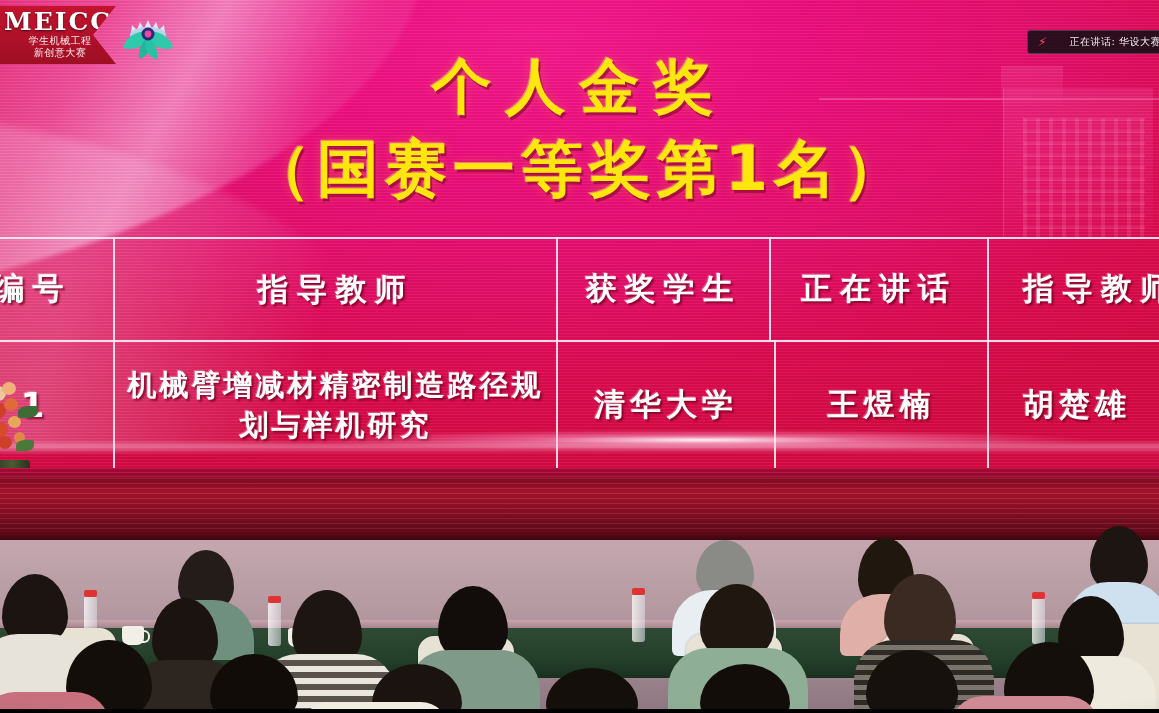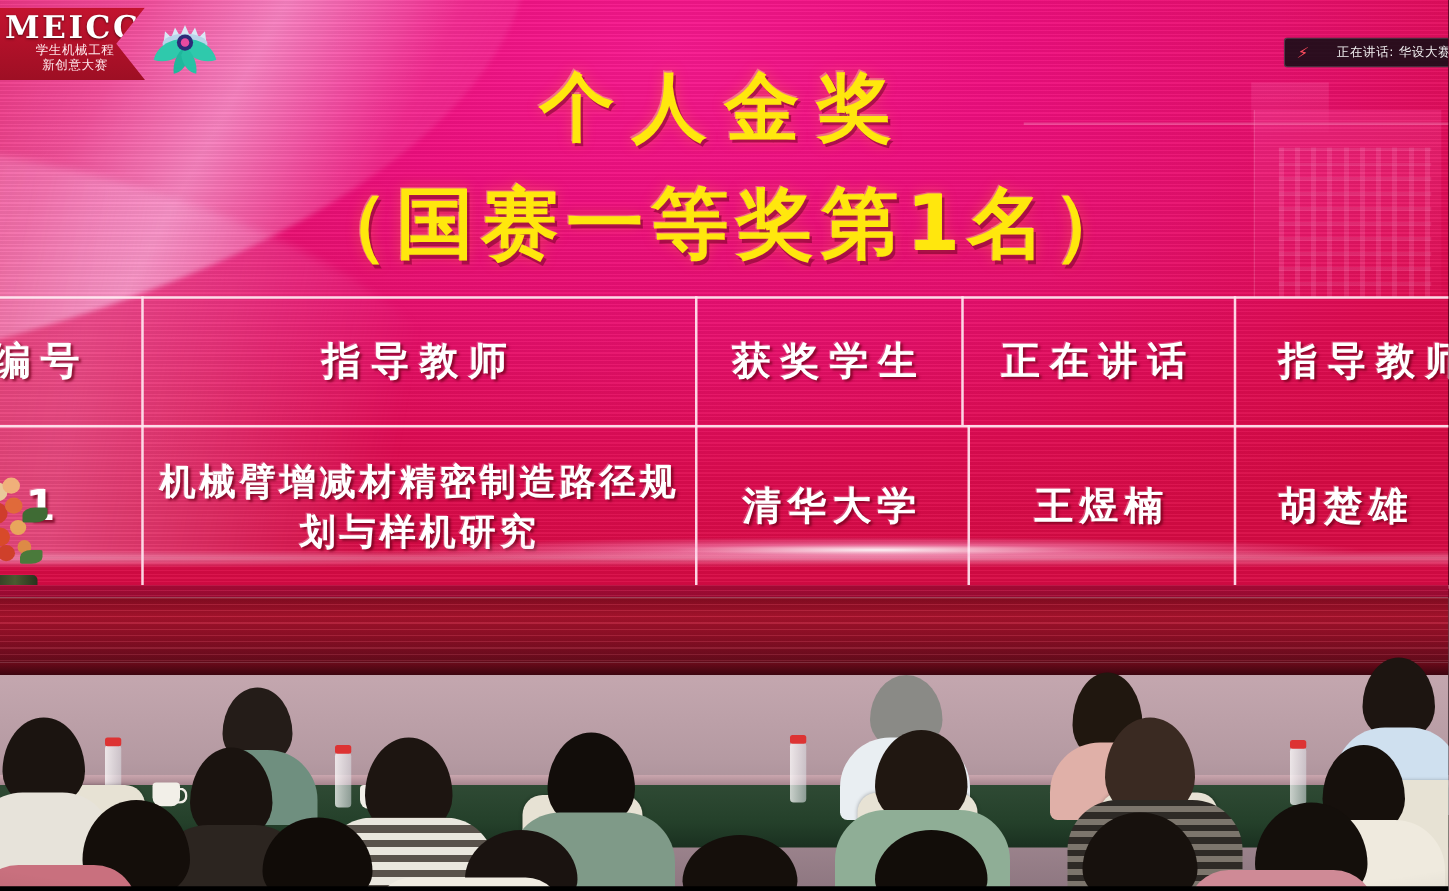--- a/index.html
+++ b/index.html
@@ -75,21 +75,21 @@
   #speakerbar .spk-text { color:#ffffff; font-size:10px; white-space:nowrap; letter-spacing:.5px; opacity:.93;margin-left:16px; }
 
   
   .ttl {
     position:absolute; width:100%; text-align:center;
     font-family:"DejaVu Sans","Liberation Sans",sans-serif; font-weight:bold;
     color:#ffe70d; letter-spacing:10px;
     text-shadow: 2px 3px 0 rgba(120,0,40,.55), -1px -1px 0 rgba(255,255,160,.35), 0 0 12px rgba(255,200,0,.25);
   }
   #title1 { top:54px; font-size:60px; line-height:64px; letter-spacing:14px; }
-  #title2 { top:144px; font-size:62px; line-height:70px; letter-spacing:6px; }
+  #title2 { top:134px; font-size:62px; line-height:70px; letter-spacing:6px; }
 
   
   #table { position:absolute; left:-48px; top:237px; width:1270px; height:233px; }
   .trow { display:flex; width:100%; }
   .trow.head { height:103px; }
   .trow.body { height:130px; }
   .tcell {
     position:relative; color:#fff; display:flex; align-items:center; justify-content:center;
     text-align:center; font-weight:bold;
     font-family:"DejaVu Sans","Liberation Sans",sans-serif;

